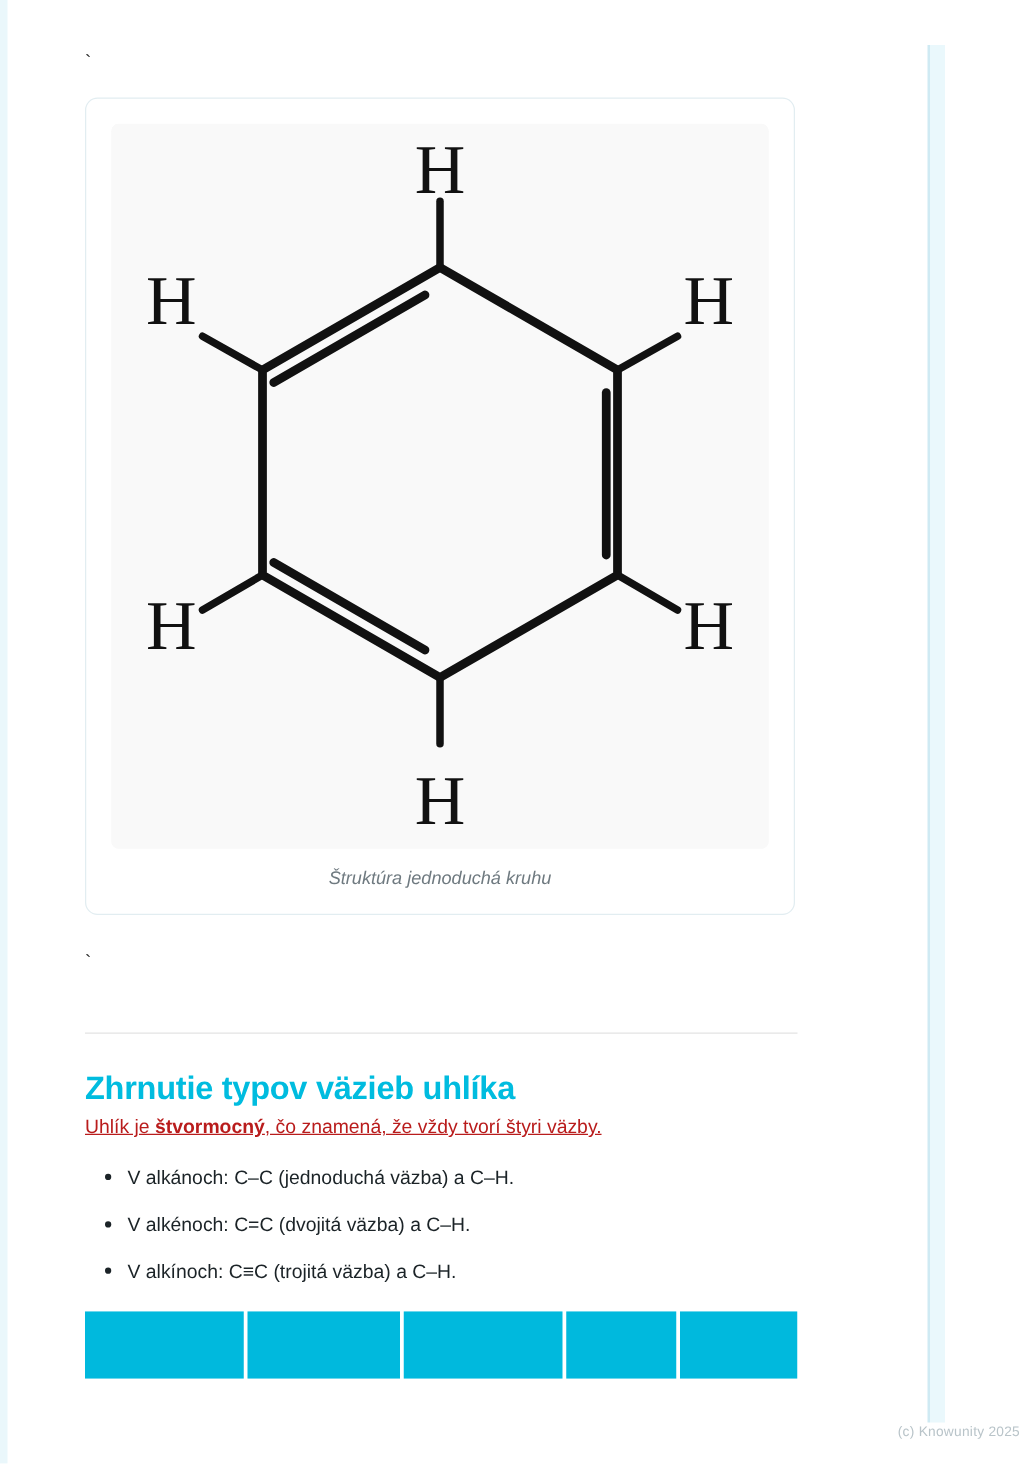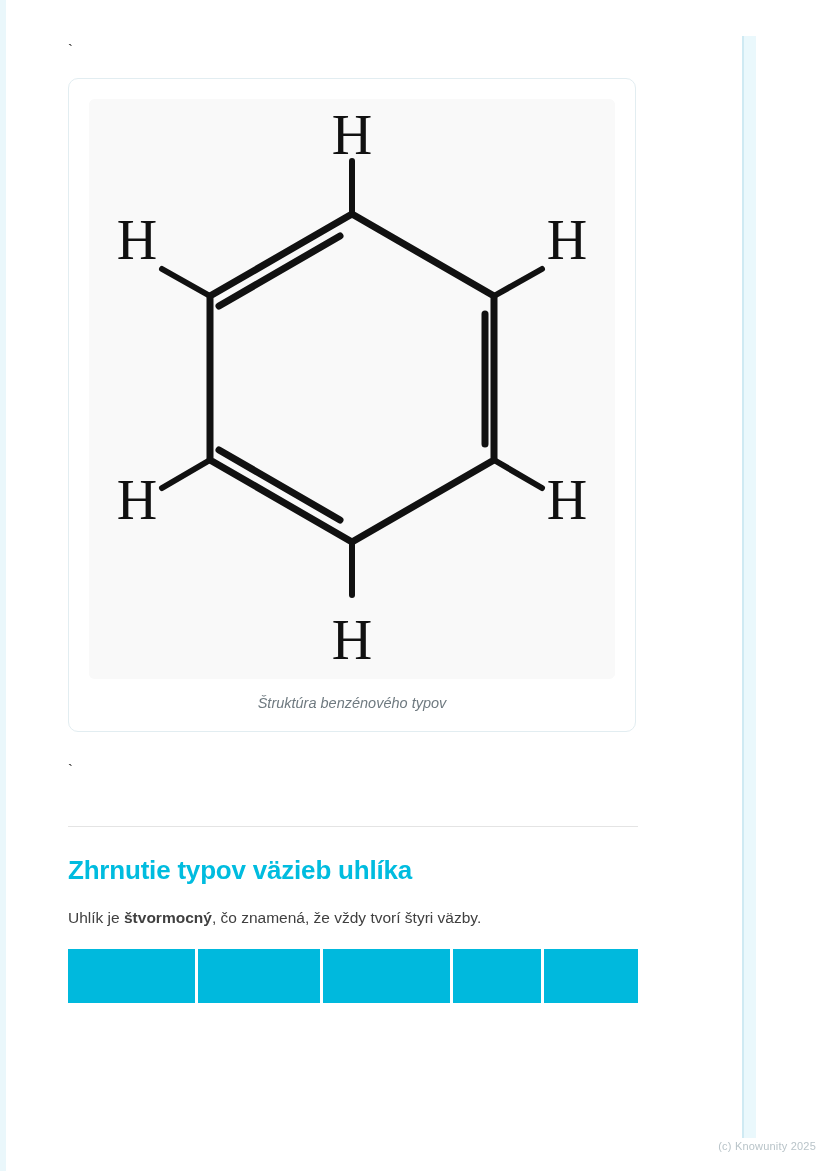--- a/index.html
+++ b/index.html
@@ -98,24 +98,25 @@
   }
 
   h2.section-title {
     margin: 28px 0 0 0;
     font-size: 26px;
     font-weight: bold;
     color: #00bcdf;
     letter-spacing: -0.2px;
   }
   p.lead {
-    margin: 20px 0 0 0;
+    margin: 4px 0 0 0;
     font-size: 15.5px;
-    color: #404040;
+    color: #b91c1c;
     line-height: 1.5;
+    text-decoration: underline;
   }
   p.lead b { font-weight: bold; }
 
   ul.bullets {
     margin: 18px 0 0 0;
     padding-left: 24px;
     list-style: none;
   }
   ul.bullets li {
     position: relative;
@@ -193,31 +194,36 @@
             <text x="263" y="55">H</text>
             <text x="50" y="50" transform="translate(0,0)" opacity="0"></text>
             <text x="48" y="160">H</text>
             <text x="478" y="160">H</text>
             <text x="48" y="420">H</text>
             <text x="478" y="420">H</text>
             <text x="263" y="560">H</text>
           </g>
         </svg>
       </div>
-      <div class="figure-caption">Štruktúra benzénového typov</div>
+      <div class="figure-caption">Štruktúra jednoduchá kruhu</div>
     </div>
 
     <div class="tick second">`</div>
 
     <div class="divider"></div>
 
     <h2 class="section-title">Zhrnutie typov väzieb uhlíka</h2>
 
     <p class="lead"><span>Uhlík je </span><b>štvormocný</b><span>, čo znamená, že vždy tvorí štyri väzby.</span></p>
 
+    <ul class="bullets">
+      <li>V alkánoch: C–C (jednoduchá väzba) a C–H.</li>
+      <li>V alkénoch: C=C (dvojitá väzba) a C–H.</li>
+      <li>V alkínoch: C≡C (trojitá väzba) a C–H.</li>
+    </ul>
 
     <div class="table-strip">
       <div class="cell c1"></div>
       <div class="cell c2"></div>
       <div class="cell c3"></div>
       <div class="cell c4"></div>
       <div class="cell c5"></div>
     </div>
 
   </div>

